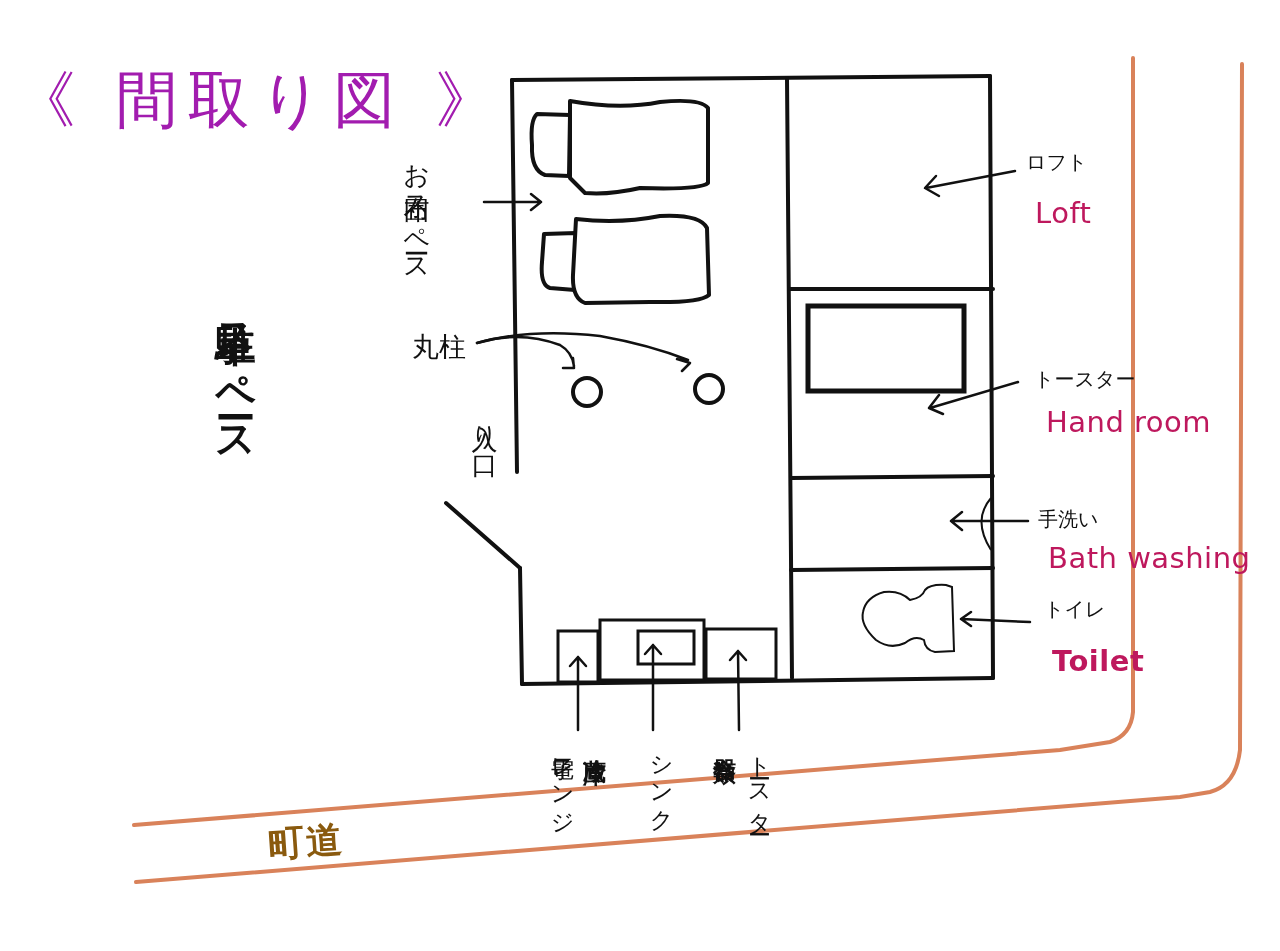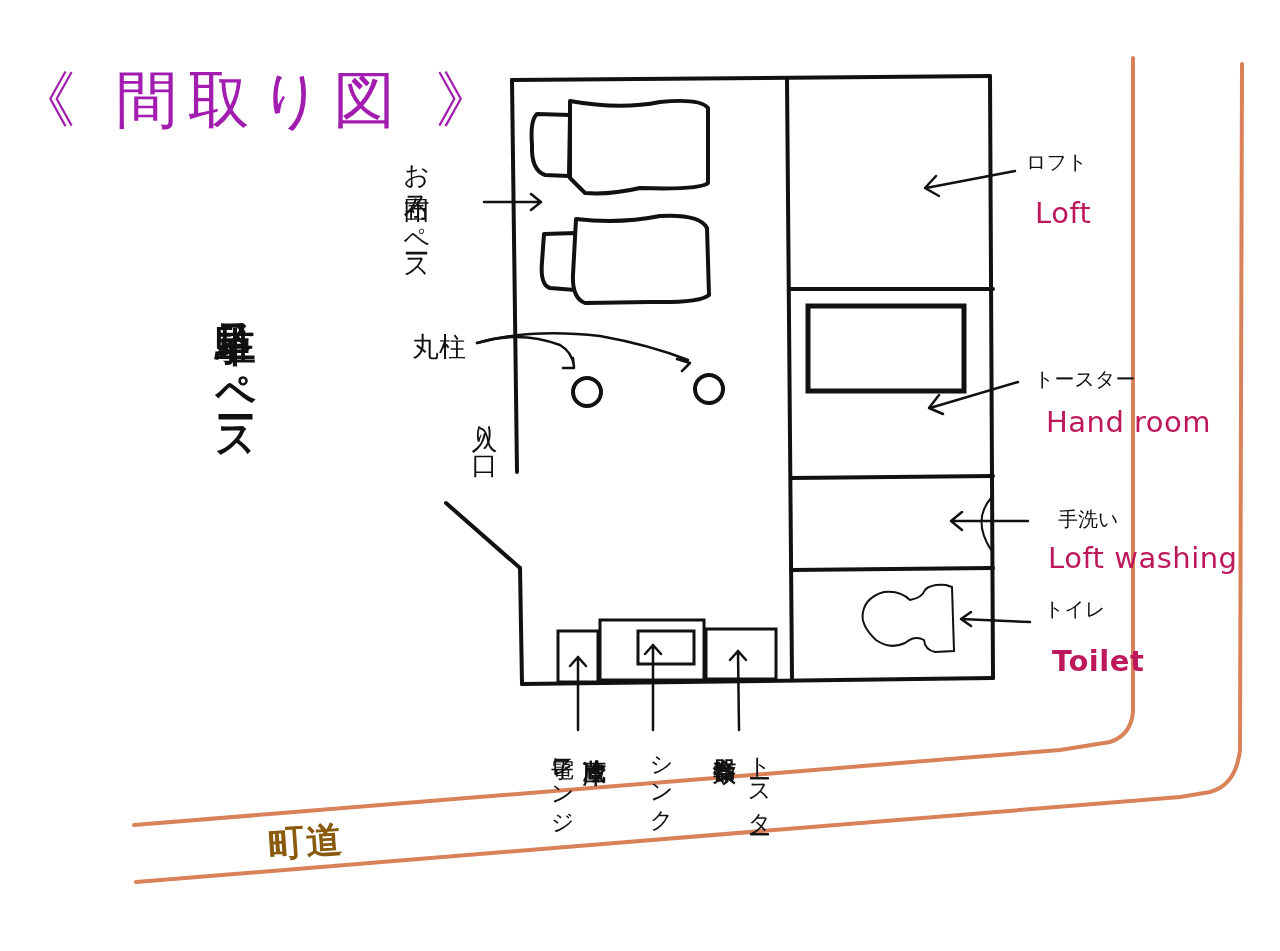--- a/index.html
+++ b/index.html
@@ -101,22 +101,22 @@
 <div class="lbl jp" style="left:388px; top:329px; font-size:27px;margin-left:24px;">丸柱</div>
 
 <div class="lbl vert jp" style="left:472px; top:405px; font-size:26px;">入り口</div>
 
 <div class="lbl jp" style="left:1026px; top:149px;">ロフト</div>
 <div class="lbl en" style="left:1035px; top:196px;">Loft</div>
 
 <div class="lbl jp" style="left:1034px; top:366px;">トースター</div>
 <div class="lbl en" style="left:1046px; top:405px;">Hand room</div>
 
-<div class="lbl jp" style="left:1038px; top:506px;margin-left:20px;">手洗い</div>
-<div class="lbl en" style="left:1048px; top:541px;">Loft washing</div>
+<div class="lbl jp" style="left:1038px; top:506px;">手洗い</div>
+<div class="lbl en" style="left:1048px; top:541px;">Bath washing</div>
 
 <div class="lbl jp" style="left:1044px; top:596px;">トイレ</div>
 <div class="lbl en" style="left:1052px; top:644px;font-weight:bold;">Toilet</div>
 
 <div class="lbl vert" style="left:551px; top:740px; font-size:23px;">電子レンジ</div>
 <div class="lbl vert" style="left:583px; top:740px; font-size:23px; font-weight:bold;">冷蔵庫</div>
 <div class="lbl vert" style="left:650px; top:740px; font-size:23px;">シンク</div>
 <div class="lbl vert" style="left:713px; top:740px; font-size:23px; font-weight:bold;">食器類</div>
 <div class="lbl vert" style="left:748px; top:740px; font-size:23px;">トースター</div>
 

